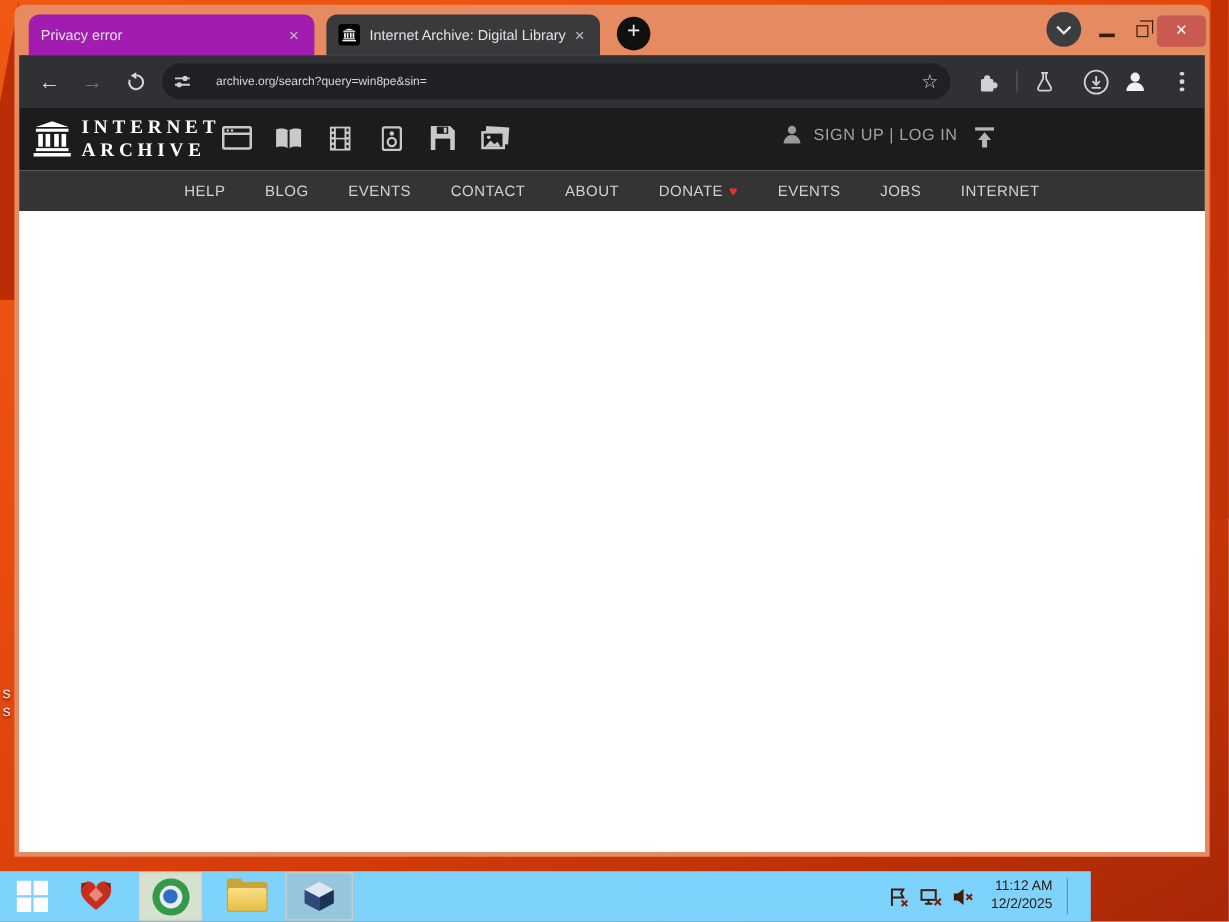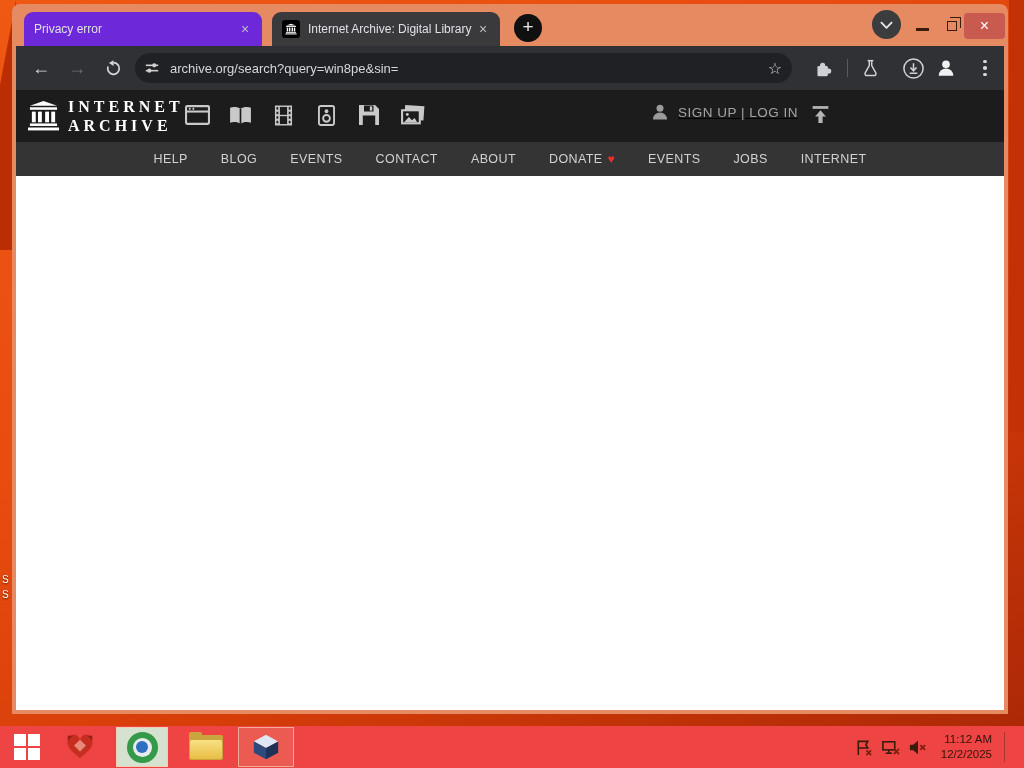--- a/index.html
+++ b/index.html
@@ -15,21 +15,21 @@
                   text-shadow:0 1px 2px rgba(0,0,0,.6); }
   .frag-a { top:574px; } .frag-b { top:589px; }
 
   
   .window { position:absolute; left:12px; top:4px; width:996px; height:710px;
             background:#e58a61; border-radius:8px 8px 0 0; padding:0 4px 4px;
             display:flex; flex-direction:column; }
   .titlebar { height:42px; position:relative; }
   .tab { position:absolute; top:8px; height:34px; border-radius:9px 9px 0 0;
          display:flex; align-items:center; padding:0 8px 0 10px; }
-  .tab-1 { left:8px;  width:238px; background:#6d28d9; }
+  .tab-1 { left:8px;  width:238px; background:#a21caf; }
   .tab-2 { left:256px; width:228px; background:#3a3a3d; }
   .tab-title { color:#dfe1e5; font-size:12px; white-space:nowrap; overflow:hidden; flex:1; }
   .tab-close { color:#bdbfc3; font-size:14px; width:18px; height:18px; line-height:18px;
                text-align:center; border-radius:50%; flex:0 0 auto; }
   .tab-favicon { width:18px; height:18px; background:#000; border-radius:3px; margin-right:8px;
                  display:flex; align-items:center; justify-content:center; flex:0 0 auto; }
   .newtab-btn { position:absolute; left:498px; top:10px; width:28px; height:28px; border-radius:50%;
                 background:#101010; color:#e8e8e8; font-size:19px; line-height:26px; text-align:center; }
   .tabsearch-btn { position:absolute; left:856px; top:6px; width:29px; height:29px; border-radius:50%;
                    background:#3a3c3e; display:flex; align-items:center; justify-content:center; }
@@ -41,55 +41,55 @@
   .win-close { position:absolute; left:948px; top:9px; width:41px; height:26px; background:#c95a50;
                border-radius:4px; color:#fff; font-size:16px; text-align:center; line-height:25px; }
 
   
   .toolbar { height:44px; background:#303134; position:relative; display:flex; align-items:center; }
   .nav-ico { width:28px; height:28px; display:flex; align-items:center; justify-content:center;
              font-size:18px; color:#d5d7da; position:absolute; top:8px; }
   .ico-back { left:11px; } .ico-fwd { left:47px; color:#6c6e71; } .ico-reload { left:83px; }
   .urlbar { position:absolute; left:119px; top:7px; width:657px; height:30px; background:#202124;
             border-radius:15px; display:flex; align-items:center; padding:0 10px 0 9px; }
-  .url-text { color:#d5d7da; font-size:13px; flex:1; margin-left:10px; white-space:nowrap; overflow:hidden; }
+  .url-text { color:#d5d7da; font-size:10px; flex:1; margin-left:20px; white-space:nowrap; overflow:hidden; }
   .star { color:#d5d7da; font-size:16px; }
   .tb-right { position:absolute; top:8px; width:28px; height:28px; display:flex;
               align-items:center; justify-content:center; }
   .sep { position:absolute; left:831px; top:13px; width:1px; height:18px; background:#5a5c5e; }
   .dots { display:flex; flex-direction:column; gap:3px; }
   .dots i { width:3.5px; height:3.5px; border-radius:50%; background:#d5d7da; }
 
   
   .page { flex:1; display:flex; flex-direction:column; background:#fff; }
   .ia-header { height:52px; background:#1c1c1c; position:relative; display:flex; align-items:center; }
   .ia-logo { position:absolute; left:11px; top:10px; }
   .ia-wordmark { position:absolute; left:52px; top:7px; color:#fff;
                  font-family:"Liberation Serif", serif; font-size:16px; letter-spacing:4px;
                  line-height:19px; font-weight:bold; }
   .media-icons { position:absolute; left:168px; top:12px; display:flex; gap:17px; }
   .media-ico { width:26px; height:26px; display:flex; align-items:center; justify-content:center; }
-  .ia-auth { position:absolute; left:634px; top:12px; display:flex; align-items:center; gap:8px;text-decoration:underline; }
+  .ia-auth { position:absolute; left:634px; top:12px; display:flex; align-items:center; gap:8px; }
   .auth-text { color:#a3a3a3; font-size:13.5px; letter-spacing:.5px; }
   .ia-upload { position:absolute; left:794px; top:14px; }
   .ia-search { position:absolute; left:836px; top:12px; width:150px; height:28px; background:#fff;
                border-radius:14px; display:flex; align-items:center; padding:0 8px; }
   .ia-search input { border:none; outline:none; width:100%; font-size:13.5px; color:#333;
                      margin-left:6px; font-family:"Liberation Sans",sans-serif; background:transparent; }
   .ia-search input::placeholder { color:#9a9a9a; }
   .ia-nav { height:34px; background:#343434; display:flex; align-items:center;
             justify-content:center; gap:33px; }
   .nav-item { color:#d2d2d2; font-size:12.5px; letter-spacing:.4px; display:flex;
               align-items:center; gap:5px; white-space:nowrap; }
   .heart { color:#e9302a; font-size:12px; }
   .content { flex:1; background:#fff; }
 
   
-  .taskbar { position:absolute; left:0; top:726px; width:1024px; height:42px;
-             background:#ef4444; display:flex; align-items:center; }
+  .taskbar { position:absolute; left:0; top:726px; width:909px; height:42px;
+             background:#7dd3fc; display:flex; align-items:center; }
   .tb-item { height:40px; display:flex; align-items:center; justify-content:center; position:absolute; }
   .start { left:4px; width:46px; }
   .winlogo { display:grid; grid-template-columns:12px 12px; grid-template-rows:12px 12px; gap:2px; }
   .winlogo i { background:#fff; }
   .ls { left:58px; width:44px; }
   .chrome-btn { left:116px; width:52px; background:#d5e2cf; border:1px solid #f0cdb5; }
   .chrome-ico { width:31px; height:31px; border-radius:50%; background:#35994a;
                 display:flex; align-items:center; justify-content:center; }
   .chrome-ico .mid { width:19px; height:19px; border-radius:50%; background:#e9ecef;
                 display:flex; align-items:center; justify-content:center; }

